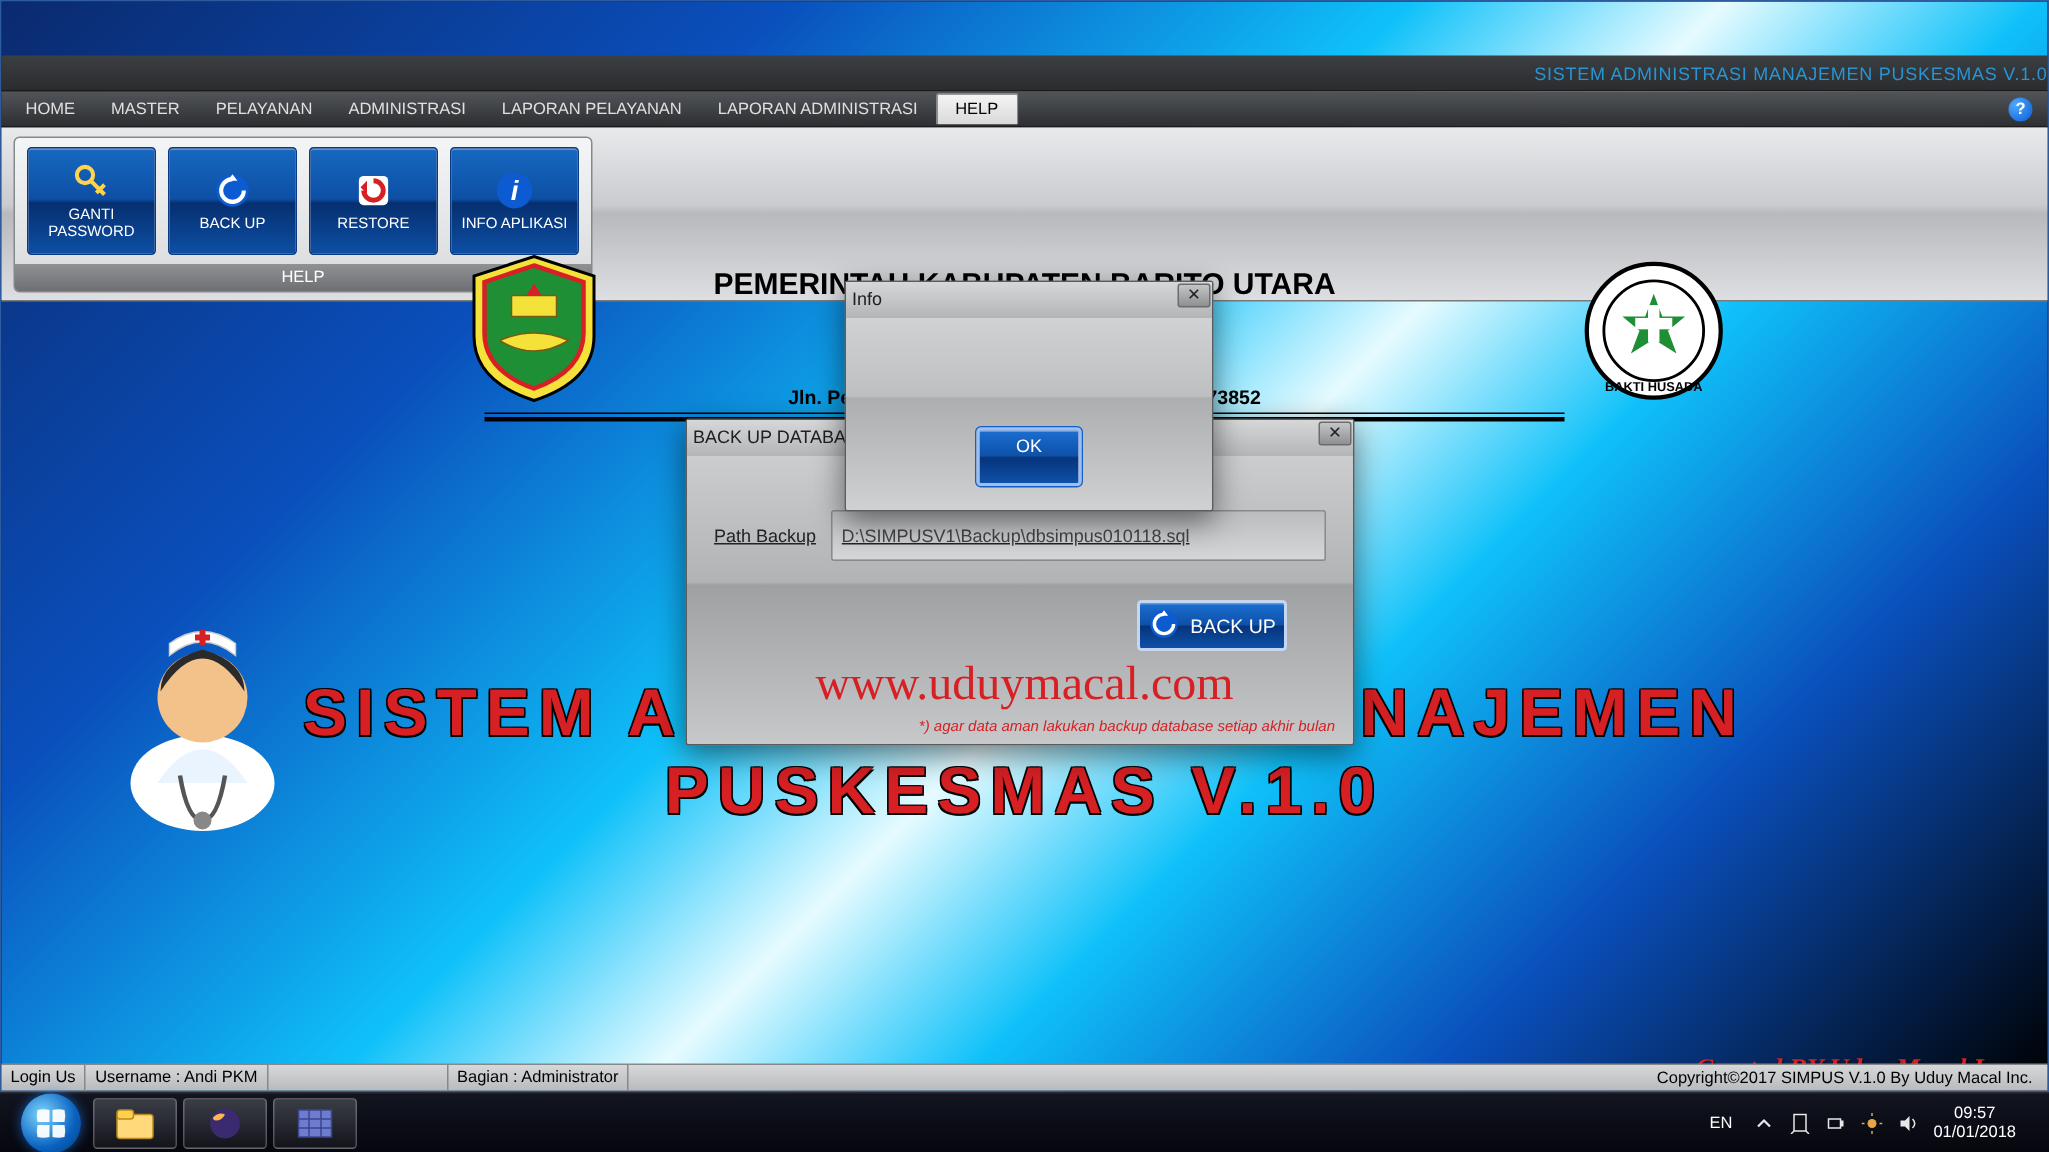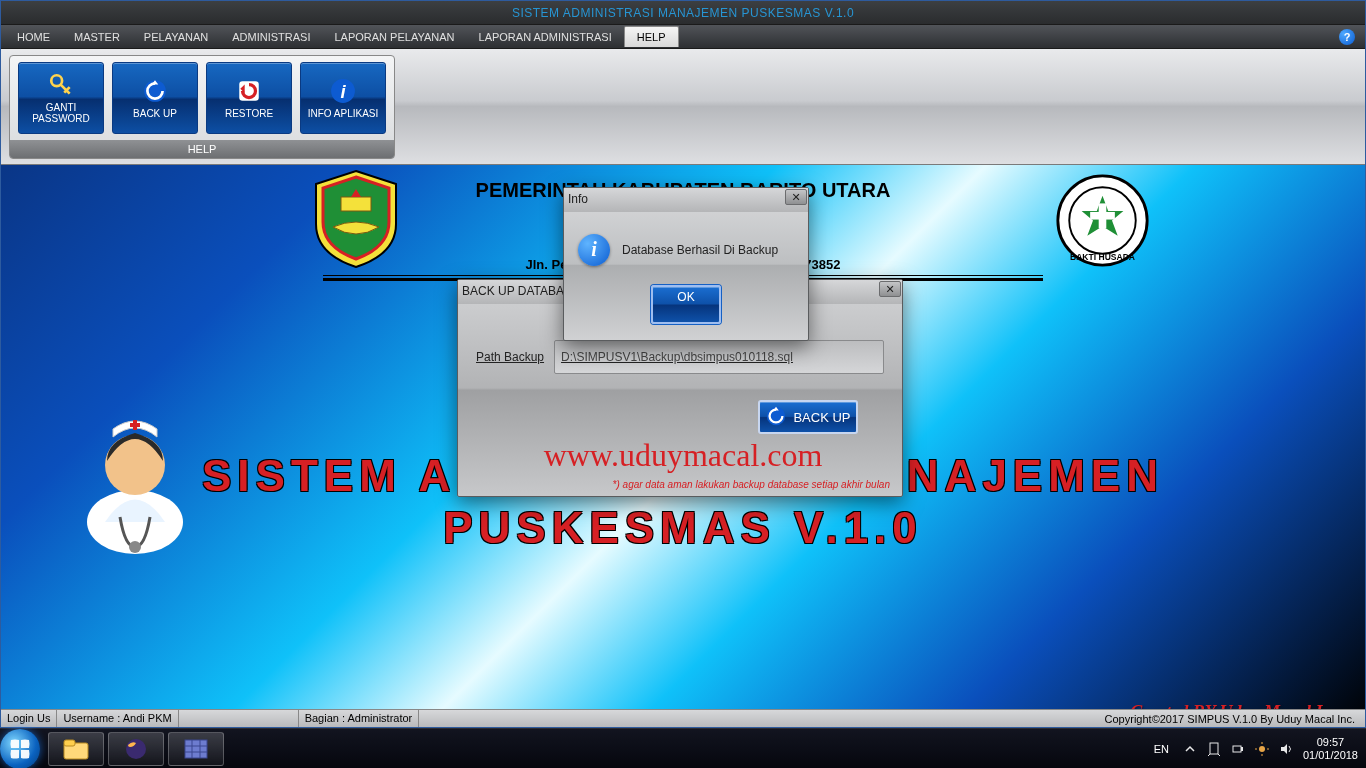--- a/index.html
+++ b/index.html
@@ -5,22 +5,22 @@
   * { box-sizing: border-box; margin: 0; padding: 0; font-family: Tahoma, sans-serif; }
   body { width: 1366px; height: 768px; overflow: hidden; background: #000; position: relative; }
 
   
   .app-window { position: absolute; top: 0; left: 0; width: 1366px; height: 728px;
     background: linear-gradient(135deg,#0a2a6e,#0a4fbc 25%,#0fc1f9 45%,#e6fbff 55%,#0fc1f9 65%,#0a4fbc 80%,#000 100%);
     border: 1px solid #2e5b9e; }
 
   
   .titlebar { height: 24px; background: linear-gradient(#3c3f42,#2a2c2e);
-    border-bottom: 1px solid #1a1a1a; color: #2795d3; font-size: 12px; text-align: center;
-    line-height: 24px; letter-spacing: 0.5px; }
+    border-bottom: 1px solid #1a1a1a; color: #2795d3; font-size: 12px; text-align: right;
+    line-height: 24px; letter-spacing: 0.5px; margin-top: 36px; }
 
   
   .menubar { height: 24px; background: linear-gradient(#515459,#2d2f32);
     border-bottom: 1px solid #1a1a1a; display: flex; align-items: center; padding: 0 4px; }
   .menuitem { color: #e0e0e0; font-size: 11px; padding: 4px 12px; cursor: default; }
   .menuitem.active { background: linear-gradient(#f5f5f5,#d9d9d9); color: #000;
     border: 1px solid #888; border-bottom: none; border-radius: 2px 2px 0 0; }
   .help-icon { margin-left: auto; width: 16px; height: 16px; border-radius: 50%;
     background: radial-gradient(circle at 30% 30%,#4ea8ff,#0b5cd1); color: #fff;
     font-size: 11px; text-align: center; line-height: 16px; font-weight: bold; margin-right: 6px;}
@@ -108,21 +108,21 @@
     color:#fff; font-family: Georgia, serif; font-size:20px; font-weight:bold; font-style: italic;}
   .btn-ok { position:absolute; bottom:16px; left:50%; transform:translateX(-50%);
     width: 70px; height: 39px; border:2px solid #9fbef0; border-radius:3px;
     background: linear-gradient(#1a6ed1 0%,#0e51a9 48%,#06347c 52%,#0e51a9 100%);
     color:#fff; font-size:12px; text-align:center; line-height:21px; cursor:default;
     box-shadow: 0 0 0 1px #1560c4, inset 0 1px 0 rgba(255,255,255,.3);}
 
   
   .taskbar { position:absolute; left:0; right:0; bottom:0; height:40px;
     background: linear-gradient(rgba(40,45,70,.45),rgba(10,12,25,.55));
-    backdrop-filter: blur(2px); display:flex; align-items:center; padding:0 0;
+    backdrop-filter: blur(2px); display:flex; align-items:center; padding:0 14px;
     border-top:1px solid rgba(255,255,255,.15);}
   .start-orb { width:40px; height:40px; border-radius:50%;
     background: radial-gradient(circle at 35% 35%,#7fd7ff,#0a62c0 60%,#053a77);
     box-shadow: 0 0 8px rgba(30,130,255,.6); position:relative; margin-right:6px;}
   .start-orb svg { position:absolute; top:50%; left:50%; transform:translate(-50%,-50%); width:24px; height:24px;}
   .task-btn { width:56px; height:34px; margin:0 2px; border:1px solid rgba(255,255,255,.25);
     border-radius:3px; background: linear-gradient(rgba(255,255,255,.18),rgba(255,255,255,.05));
     display:flex; align-items:center; justify-content:center;}
   .tray { margin-left:auto; display:flex; align-items:center; gap:10px; color:#fff; font-size:11px; padding-right:8px;}
   .tray .clock { text-align:center; line-height:13px;}
@@ -284,26 +284,20 @@
           </svg>
       </span>
       <span>BACK UP</span>
     </div>
     <div class="dlg-footnote">*) agar data aman lakukan backup database setiap akhir bulan</div>
   </div>
 
   <div class="dlg dlg-info">
     <div class="dlg-title">Info</div>
     <div class="dlg-close">✕</div>
-    <div class="dlg-body">
-      <div class="info-row">
-        <div class="info-icon"></div>
-        <div style="font-size:12px;">Database Berhasil Di Backup</div>
-      </div>
-    </div>
     <div class="btn-ok">OK</div>
   </div>
 
 </div>
 
 <div class="taskbar">
   <div class="start-orb">
     <svg viewBox="0 0 24 24">
         <g fill="#fff" opacity=".95">
       <path d="M3 3 Q7 2 11 3 L11 11 L3 11 Q2 7 3 3"></path>

